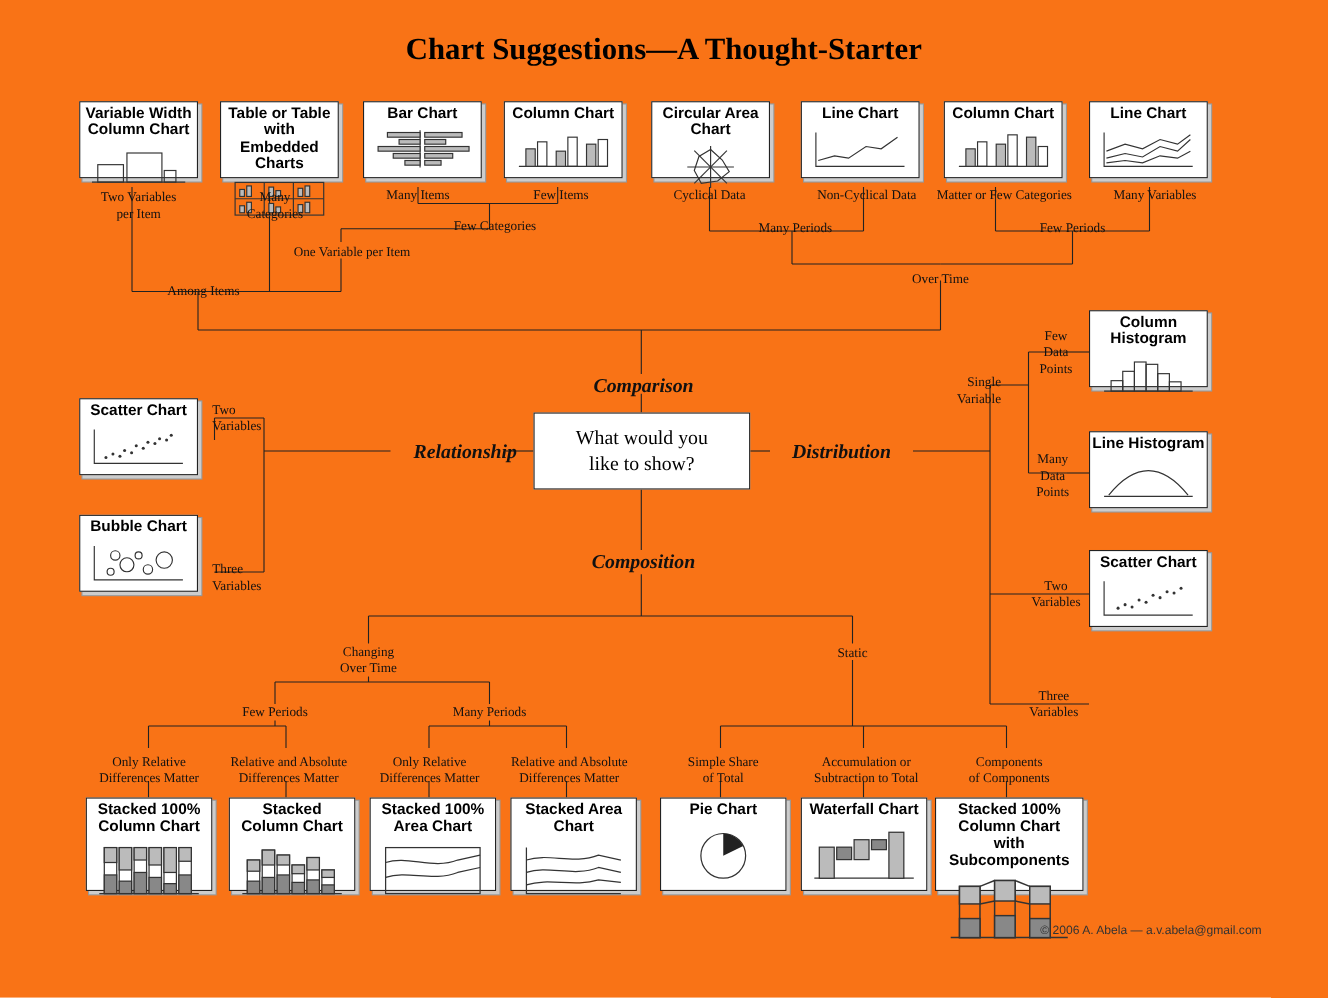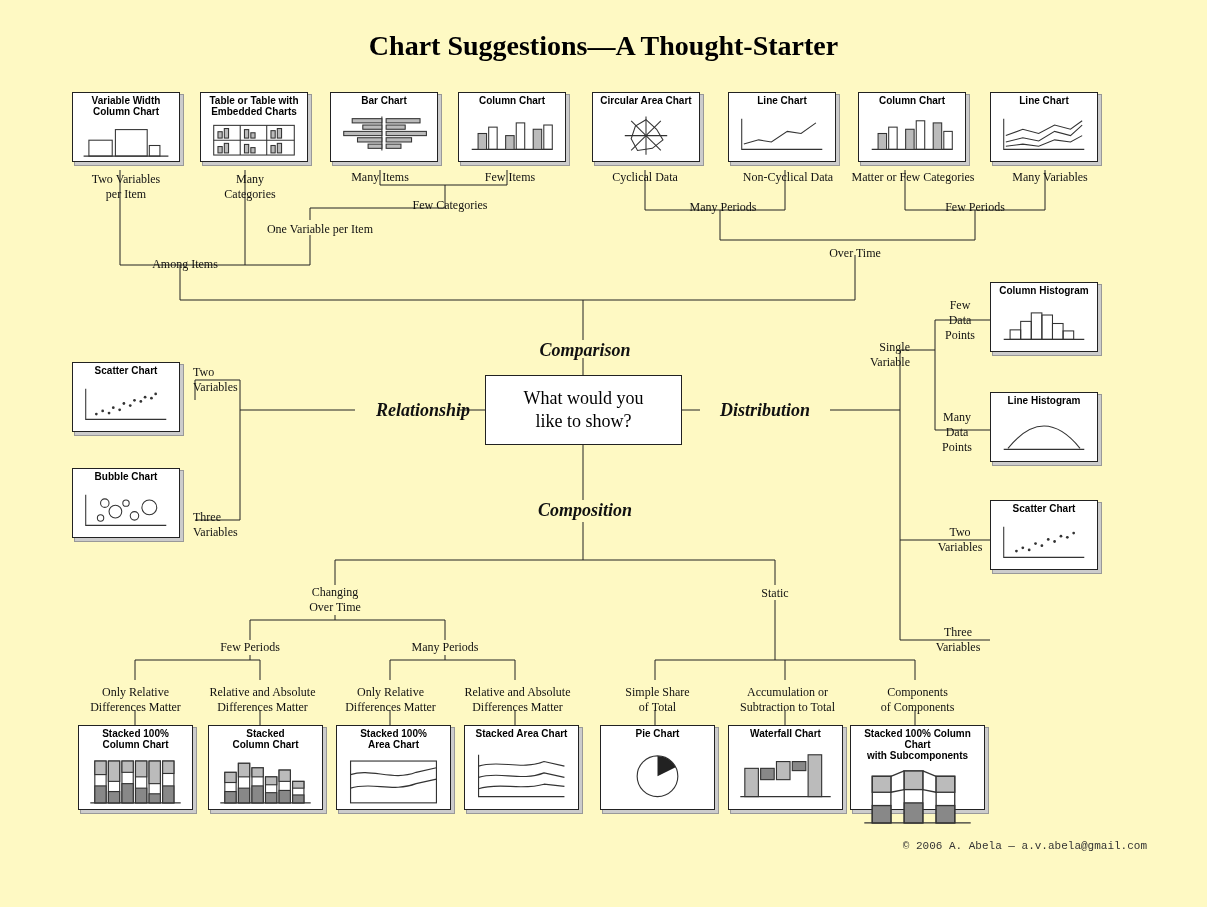--- a/index.html
+++ b/index.html
@@ -1,28 +1,28 @@
 <!DOCTYPE html>
 <html><head>
 <meta charset="utf-8">
 <style>
   html,body{margin:0;padding:0;background:#fff;font-family:Georgia,'Times New Roman',serif;color:#000}
-  #stage{position:relative;width:1207px;height:907px;background:#fef9c3}
+  #stage{position:relative;width:1207px;height:907px;background:#f97316}
   .title{position:absolute;font-weight:bold}
   .card{position:absolute;background:#fff;border:1px solid #222;box-shadow:3px 3px 0 0 #ccc, 3px 3px 0 1px #999;box-sizing:border-box}
-  .card .hdr{font-family:Arial,Helvetica,sans-serif;font-weight:bold;font-size:10px;text-align:center;padding:2px 2px 0 2px;line-height:1.1}
+  .card .hdr{font-family:Arial,Helvetica,sans-serif;font-weight:bold;font-size:14px;text-align:center;padding:2px 2px 0 2px;line-height:1.1}
   .card .pic{position:relative;width:100%;flex:1}
   .card{display:flex;flex-direction:column}
   .lbl{position:absolute;font-family:Georgia,serif;font-size:12px;color:#111;text-align:center}
   .lbl.it{font-style:italic}
   .lbl.b{font-weight:bold}
   .center-box{position:absolute;border:1px solid #222;background:#fff;text-align:center;font-family:Georgia,serif;font-size:18px;box-sizing:border-box;display:flex;align-items:center;justify-content:center;line-height:1.3}
   svg.wires{position:absolute;left:0;top:0;width:1207px;height:907px;pointer-events:none}
   svg.wires path, svg.wires line{stroke:#222;stroke-width:1;fill:none}
-  .copy{position:absolute;font-family:Liberation Mono, monospace;font-size:11px;color:#333}
+  .copy{position:absolute;font-family:Liberation Sans, sans-serif;font-size:11px;color:#333}
   .mini{stroke:#333;stroke-width:1;fill:none}
   .minif{fill:#bbb;stroke:#333;stroke-width:1}
   .minig{fill:#888;stroke:#333;stroke-width:1}
 </style>
 </head>
 <body>
 
 <div id="stage">
 
 <svg class="wires">

